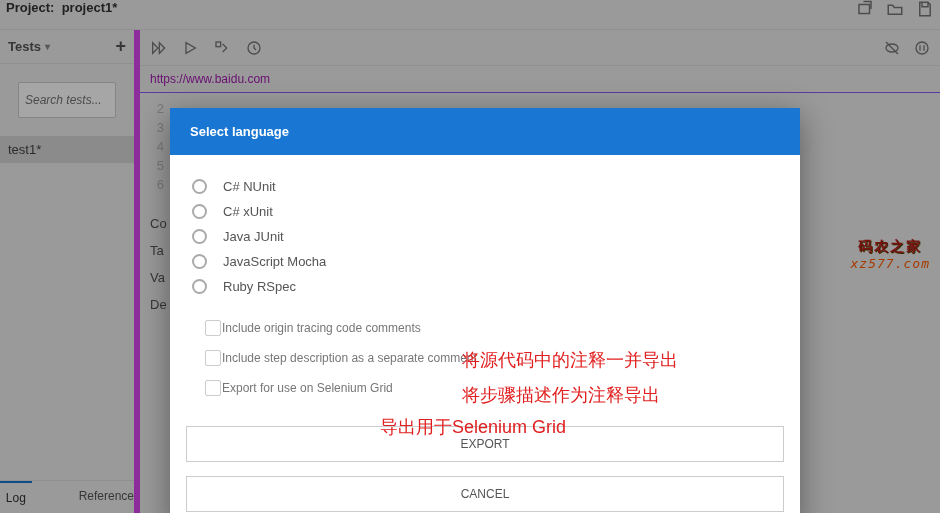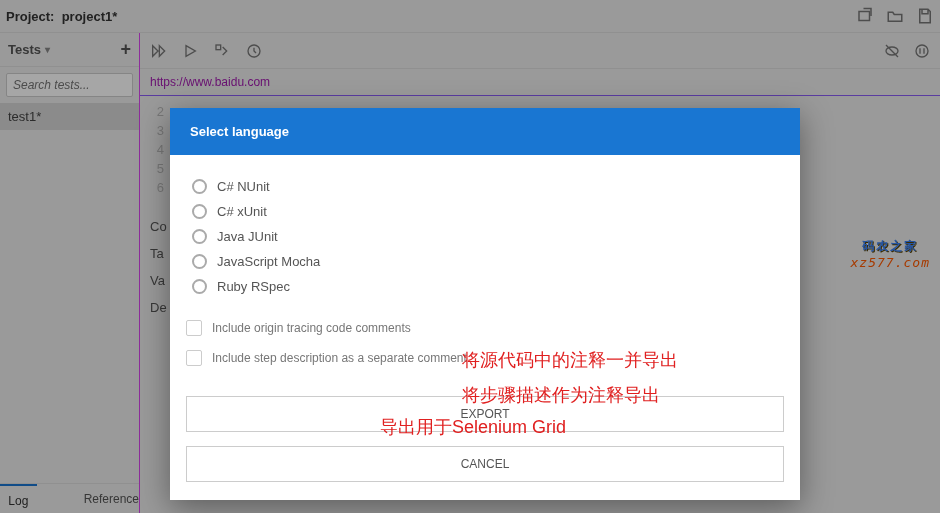--- a/index.html
+++ b/index.html
@@ -1,65 +1,65 @@
 <!DOCTYPE html>
 <html><head>
 <meta charset="utf-8">
 <style>
 * { margin: 0; padding: 0; box-sizing: border-box; font-family: Arial, sans-serif; font-size: 13px; }
 body { width: 940px; height: 513px; background: #fff; position: relative; overflow: hidden; color: #333; }
 
-.topbar { height: 30px; display: flex; align-items: center; border-bottom: 1px solid #ddd; background: #ededed; padding: 16px 6px; }
+.topbar { height: 30px; display: flex; border-bottom: 1px solid #ddd; background: #ededed; padding: 0 6px; }
 .project-label { font-weight: bold; color: #333; }
 .top-spacer { flex: 1; }
 .top-icons { display: flex; gap: 12px; color: #777; }
 .top-icons svg { width: 18px; height: 18px; }
 
 .main { display: flex; height: calc(100% - 30px); }
-.sidebar { width: 140px; background: #ededed; border-right: 1px solid #d946ef; display: flex; flex-direction: column; }
+.sidebar { width: 140px; background: #ededed; border-right: 6px solid #d946ef; display: flex; flex-direction: column; }
 .tests-hdr { display: flex; align-items: center; padding: 6px 8px; border-bottom: 1px solid #ddd; }
 .tests-hdr span { font-weight: bold; color: #555; }
 .tests-hdr .caret { margin-left: 4px; color: #888; font-size: 10px; }
 .plus { margin-left: auto; color: #888; font-size: 18px; }
-.search { display: flex; align-items: center; border: 1px solid #ccc; border-radius: 2px; margin: 6px; padding: 4px 6px; background: #fff; }
+.search { display: flex; align-items: center; border: 1px solid #ccc; border-radius: 2px; margin: 18px; padding: 10px 6px; background: #fff; }
 .search input { border: none; outline: none; flex: 1; font-size: 12px; color: #999; font-style: italic; background: transparent; }
 .search svg { width: 14px; height: 14px; stroke: #999; }
 .test-item { padding: 6px 8px; background: #d6d6d6; color: #444; }
 .tabbar { margin-top: auto; display: flex; border-top: 1px solid #ddd; gap: 47px; }
 .tab { flex: 1; text-align: center; padding: 8px 0; color: #555; font-size: 12px; }
 .tab.active { border-top: 2px solid #1976d2; color: #333; }
 
 .content { flex: 1; background: #ededed; display: flex; flex-direction: column; }
 .toolbar { height: 36px; border-bottom: 1px solid #ddd; display: flex; align-items: center; padding: 0 10px; gap: 16px; }
 .tb-icon { width: 16px; height: 16px; stroke: #777; fill: none; }
 .toolbar .right { margin-left: auto; display: flex; gap: 14px; }
 .urlbar { padding: 6px 10px; color: #a21caf; border-bottom: 1px solid #8b5cf6; font-size: 12px; }
 .steps { padding: 6px 0; }
 .step-row { display: flex; padding: 2px 10px; color: #b8b8b8; font-size: 12px; align-items: center; }
 .step-num { width: 14px; text-align: right; margin-right: 6px; }
 .sections { padding: 10px; color: #555; }
 .sect { padding: 6px 0; }
 
 .watermark { position: absolute; right: 10px; top: 238px; text-align: center; z-index: 5; }
-.watermark .line1 { color: #3b82f6; font-size: 12px; font-weight: bold; text-shadow: 1px 1px 0 #5a4300; letter-spacing: 2px; }
+.watermark .line1 { color: #b91c1c; font-size: 14px; font-weight: bold; text-shadow: 1px 1px 0 #5a4300; letter-spacing: 2px; }
 .watermark .line2 { color: #ff5a00; font-size: 13px; font-family: monospace; letter-spacing: 1px; font-style: italic; }
 
 .overlay { position: absolute; inset: 0; background: rgba(0,0,0,0.35); z-index: 10; }
 .dialog { position: absolute; left: 170px; top: 108px; width: 630px; background: #fff; box-shadow: 0 8px 30px rgba(0,0,0,0.4); z-index: 20; }
 .dlg-header { background: #1976d2; color: #fff; padding: 16px 20px; font-size: 13px; font-weight: bold; }
 .dlg-body { padding: 24px 16px 16px; }
 .radio-group { display: flex; flex-direction: column; gap: 10px; margin-left: 6px; }
-.radio-item { display: flex; align-items: center; gap: 10px; cursor: pointer; }
+.radio-item { display: flex; align-items: center; gap: 16px; cursor: pointer; }
 .radio { width: 15px; height: 15px; border: 2px solid #aaa; border-radius: 50%; display: flex; align-items: center; justify-content: center; }
 .radio.selected { border-color: #1976d2; }
 .radio.selected::after { content: ""; width: 7px; height: 7px; background: #1976d2; border-radius: 50%; }
 .radio-label { color: #555; }
 .radio-item.sel .radio-label { color: #1976d2; font-weight: 500; }
 .cbx-group { margin-top: 26px; display: flex; flex-direction: column; gap: 14px; }
-.cbx-row { display: flex; align-items: center; gap: 10px; }
+.cbx-row { display: flex; align-items: center; gap: 1px; margin-left: 19px; }
 .cbx { width: 16px; height: 16px; border: 1px solid #ccc; border-radius: 2px; }
 .cbx-label { color: #777; font-size: 12px; }
 .dlg-footer { display: flex; justify-content: flex-end; gap: 14px; padding: 14px 16px 18px; flex-direction: column; }
 .btn { padding: 10px 18px; border: 1px solid #ccc; background: #fff; color: #555; font-size: 12px; cursor: pointer; }
 
 .anno { position: absolute; z-index: 30; color: #e02020; font-size: 18px; pointer-events: none; }
 
 .anno1 { left: 462px; top: 348px; }
 .anno2 { left: 462px; top: 383px; }
 .anno3 { left: 380px; top: 415px; }
@@ -193,20 +193,24 @@
     </div>
     <div class="cbx-group">
       <div class="cbx-row">
           <span class="cbx"></span>
           <span class="cbx-label">Include origin tracing code comments</span>
         </div>
       <div class="cbx-row">
           <span class="cbx"></span>
           <span class="cbx-label">Include step description as a separate comment</span>
         </div>
+      <div class="cbx-row">
+          <span class="cbx"></span>
+          <span class="cbx-label">Export for use on Selenium Grid</span>
+        </div>
     </div>
   </div>
   <div class="dlg-footer">
     <button class="btn">EXPORT</button>
     <button class="btn">CANCEL</button>
   </div>
 </div>
 
 <div class="anno anno1">将源代码中的注释一并导出</div>
 <div class="anno anno2">将步骤描述作为注释导出</div>

